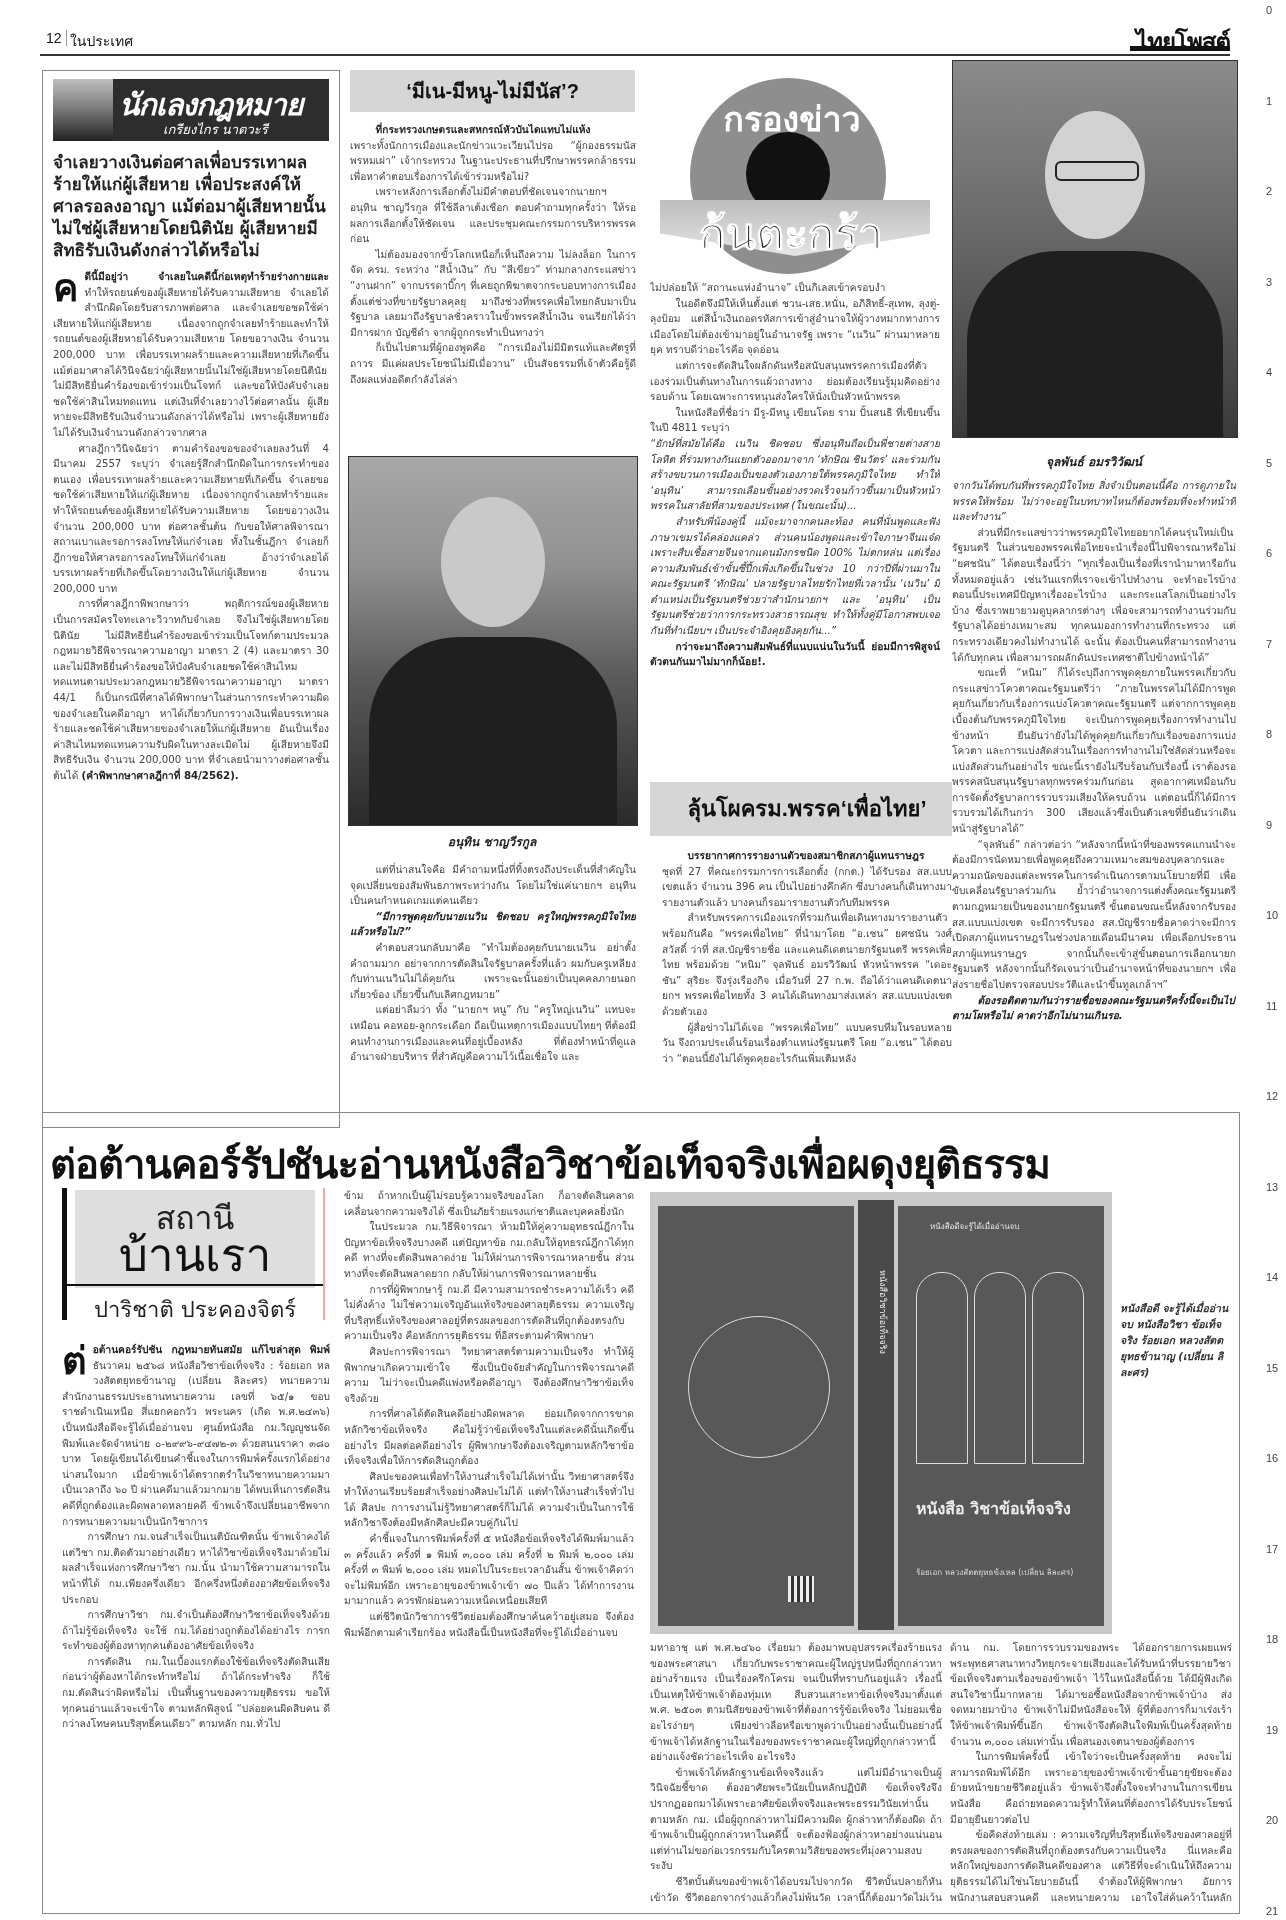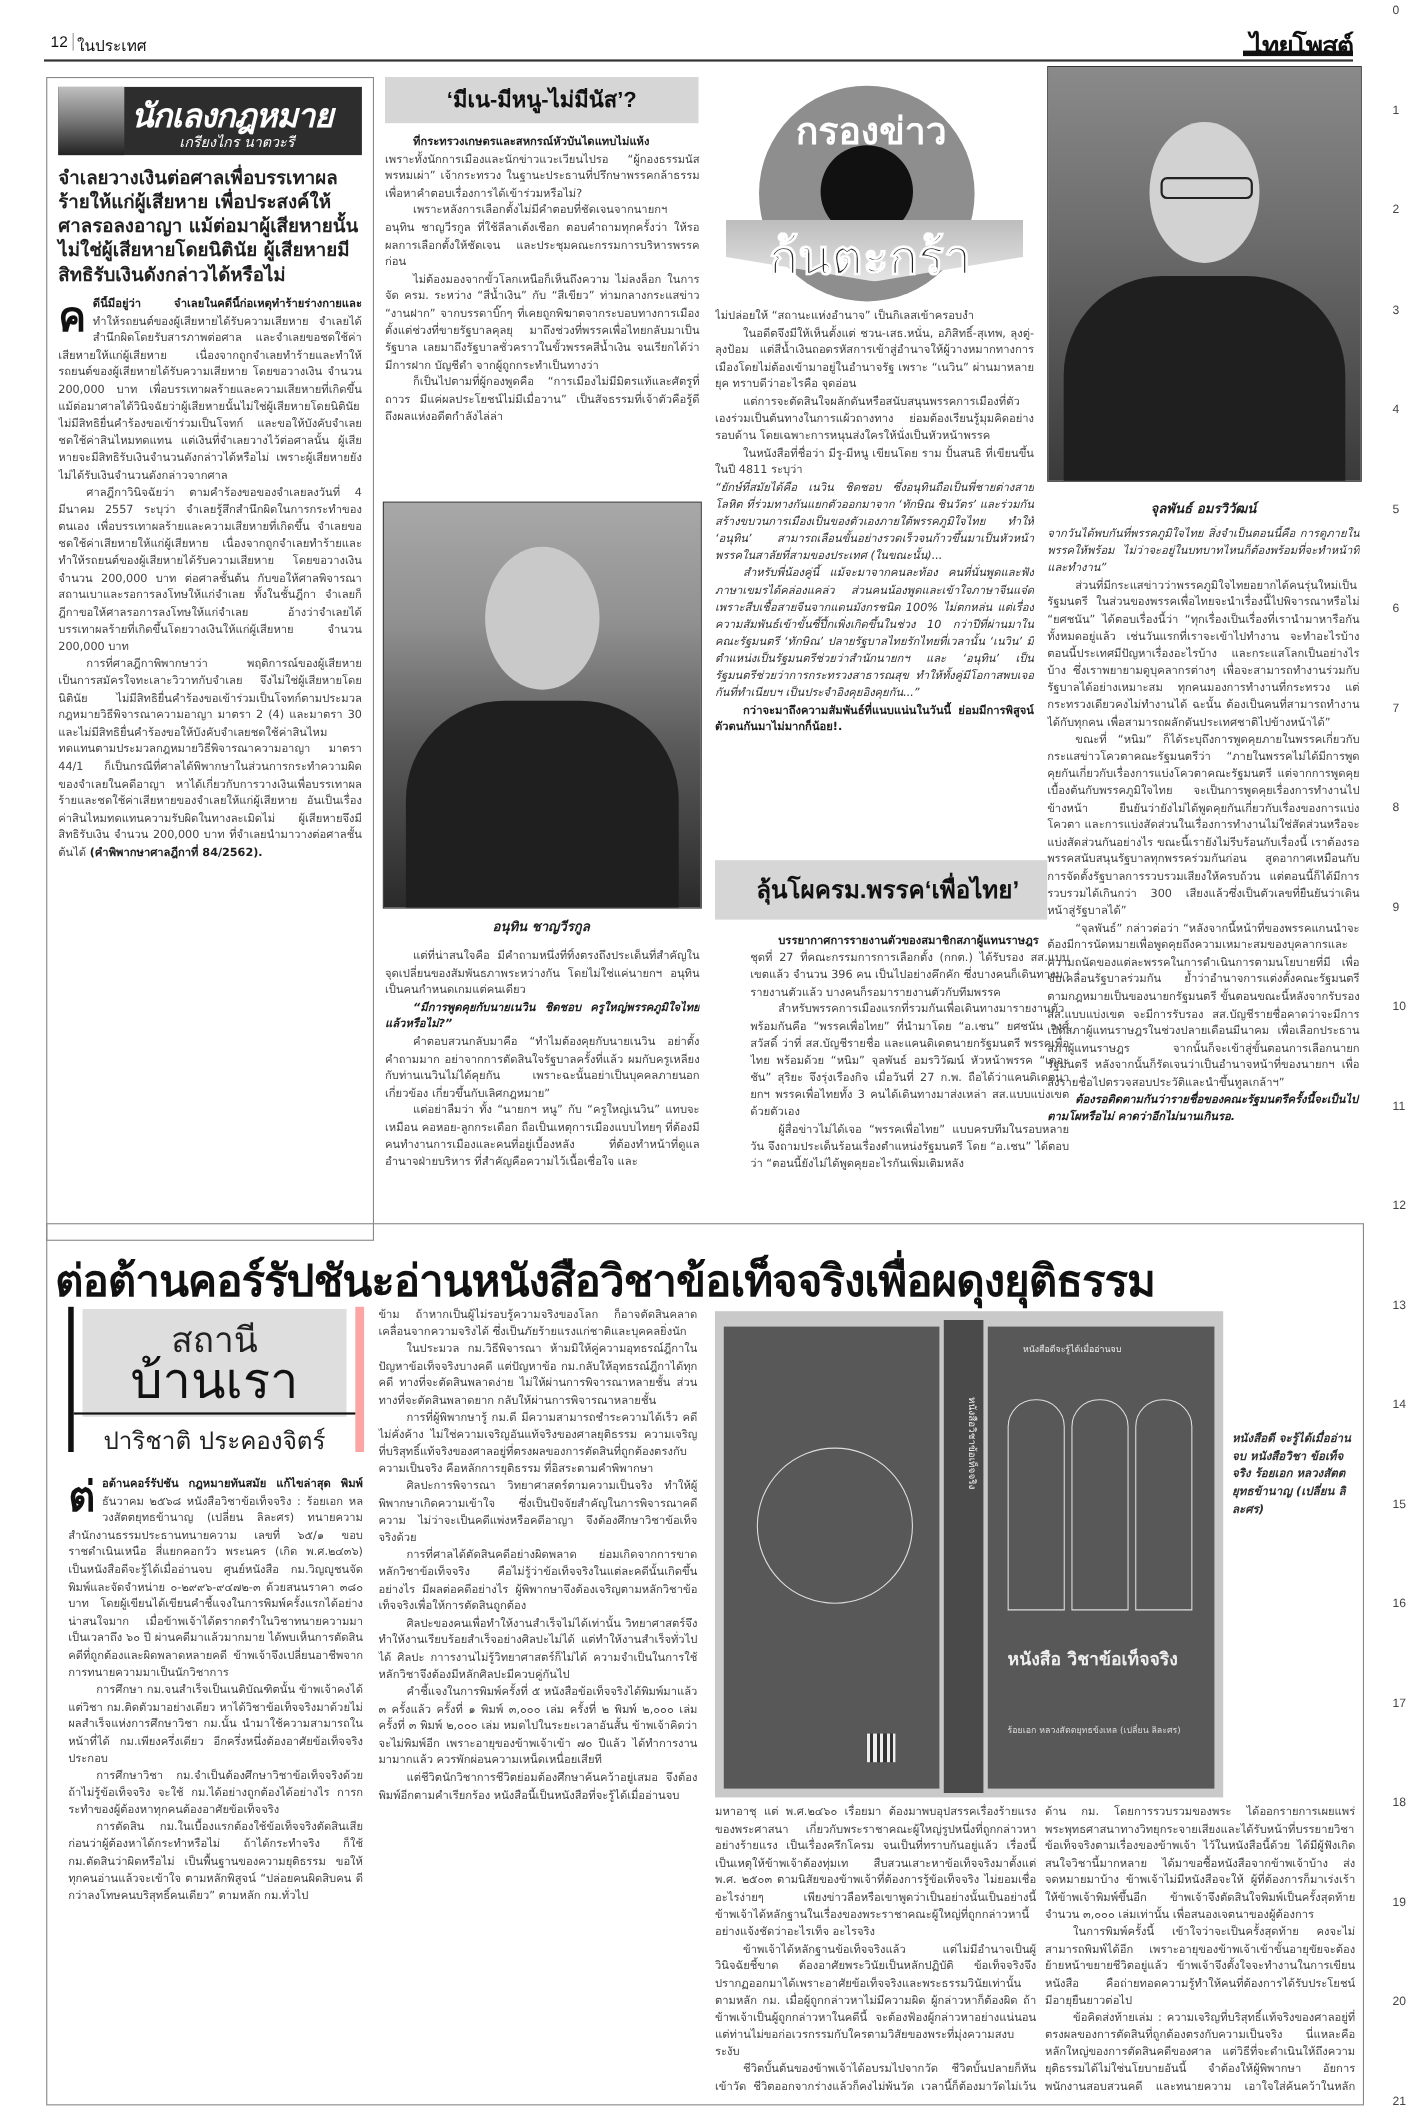--- a/index.html
+++ b/index.html
@@ -110,21 +110,21 @@
   <p>ในอดีตจึงมีให้เห็นตั้งแต่ ชวน-เสธ.หนั่น, อภิสิทธิ์-สุเทพ, ลุงตู่-ลุงป้อม แต่สีน้ำเงินถอดรหัสการเข้าสู่อำนาจให้ผู้วางหมากทางการเมืองโดยไม่ต้องเข้ามาอยู่ในอำนาจรัฐ เพราะ “เนวิน” ผ่านมาหลายยุค ทราบดีว่าอะไรคือ จุดอ่อน</p>
   <p>แต่การจะตัดสินใจผลักดันหรือสนับสนุนพรรคการเมืองที่ตัวเองร่วมเป็นต้นทางในการแผ้วถางทาง ย่อมต้องเรียนรู้มุมคิดอย่างรอบด้าน โดยเฉพาะการหนุนส่งใครให้นั่งเป็นหัวหน้าพรรค</p>
   <p>ในหนังสือที่ชื่อว่า มีรู-มีหนู เขียนโดย ราม ปั้นสนธิ ที่เขียนขึ้นในปี 4811 ระบุว่า</p>
   <p class="noind"><i>“ยักษ์ที่สมัยได้คือ เนวิน ชิดชอบ ซึ่งอนุทินถือเป็นพี่ชายต่างสายโลหิต ที่ร่วมทางกันแยกตัวออกมาจาก ‘ทักษิณ ชินวัตร’ และร่วมกันสร้างขบวนการเมืองเป็นของตัวเองภายใต้พรรคภูมิใจไทย ทำให้ ‘อนุทิน’ สามารถเลือนขั้นอย่างรวดเร็วจนก้าวขึ้นมาเป็นหัวหน้าพรรคในสาลัยที่สามของประเทศ (ในขณะนั้น)...</i></p>
   <p><i>สำหรับพี่น้องคู่นี้ แม้จะมาจากคนละท้อง คนที่นั่นพูดและฟังภาษาเขมรได้คล่องแคล่ว ส่วนคนน้องพูดและเข้าใจภาษาจีนแจ๋ด เพราะสืบเชื้อสายจีนจากแดนมังกรชนิด 100% ไม่ตกหล่น แต่เรื่องความสัมพันธ์เข้าขั้นซี้ปึ้กเพิ่งเกิดขึ้นในช่วง 10 กว่าปีที่ผ่านมาในคณะรัฐมนตรี ‘ทักษิณ’ ปลายรัฐบาลไทยรักไทยที่เวลานั้น ‘เนวิน’ มีตำแหน่งเป็นรัฐมนตรีช่วยว่าสำนักนายกฯ และ ‘อนุทิน’ เป็นรัฐมนตรีช่วยว่าการกระทรวงสาธารณสุข ทำให้ทั้งคู่มีโอกาสพบเจอกันที่ทำเนียบฯ เป็นประจำอิงคุยอิงคุยกัน...”</i></p>
   <p><b>กว่าจะมาถึงความสัมพันธ์ที่แนบแน่นในวันนี้ ย่อมมีการพิสูจน์ตัวตนกันมาไม่มากก็น้อย!.</b></p>
 </div>
 
 <div class="graybar" style="position:absolute;left:650px;top:782px;width:290px;height:54px;line-height:54px;font-size:22px;padding-left:12px;">ลุ้นโผครม.พรรค‘เพื่อไทย’</div>
 
-<div class="txt" style="position:absolute;left:682px;top:848px;width:290px;height:278px;">
+<div class="txt" style="position:absolute;left:662px;top:848px;width:290px;height:278px;">
   <p><b>บรรยากาศการรายงานตัวของสมาชิกสภาผู้แทนราษฎร</b></p>
   <p class="noind">ชุดที่ 27 ที่คณะกรรมการการเลือกตั้ง (กกต.) ได้รับรอง สส.แบบเขตแล้ว จำนวน 396 คน เป็นไปอย่างคึกคัก ซึ่งบางคนก็เดินทางมารายงานตัวแล้ว บางคนก็รอมารายงานตัวกับทีมพรรค</p>
   <p>สำหรับพรรคการเมืองแรกที่รวมกันเพื่อเดินทางมารายงานตัวพร้อมกันคือ “พรรคเพื่อไทย” ที่นำมาโดย “อ.เชน” ยศชนัน วงศ์สวัสดิ์ ว่าที่ สส.บัญชีรายชื่อ และแคนดิเดตนายกรัฐมนตรี พรรคเพื่อไทย พร้อมด้วย “หนิม” จุลพันธ์ อมรวิวัฒน์ หัวหน้าพรรค “เดอะชัน” สุริยะ จึงรุ่งเรืองกิจ เมื่อวันที่ 27 ก.พ. ถือได้ว่าแคนดิเดตนายกฯ พรรคเพื่อไทยทั้ง 3 คนได้เดินทางมาส่งเหล่า สส.แบบแบ่งเขตด้วยตัวเอง</p>
   <p>ผู้สื่อข่าวไม่ได้เจอ “พรรคเพื่อไทย” แบบครบทีมในรอบหลายวัน จึงถามประเด็นร้อนเรื่องตำแหน่งรัฐมนตรี โดย “อ.เชน” ได้ตอบว่า “ตอนนี้ยังไม่ได้พูดคุยอะไรกันเพิ่มเติมหลัง</p>
 </div>
 
 <div class="photo" style="left:952px;top:60px;width:284px;height:376px;background:linear-gradient(180deg,#8a8a8a 0%,#6d6d6d 40%,#3a3a3a 100%);">
   <div style="position:absolute;left:92px;top:50px;width:100px;height:128px;border-radius:50%;background:#d2d2d2;"></div>
   <div style="position:absolute;left:102px;top:100px;width:80px;height:16px;border:2px solid #222;border-radius:6px;"></div>
   <div style="position:absolute;left:14px;top:190px;width:256px;height:200px;border-radius:90px 90px 0 0;background:#1f1f1f;"></div>
@@ -135,21 +135,21 @@
   <p class="noind"><i>จากวันได้พบกันที่พรรคภูมิใจไทย สิ่งจำเป็นตอนนี้คือ การดูภายในพรรคให้พร้อม ไม่ว่าจะอยู่ในบทบาทไหนก็ต้องพร้อมที่จะทำหน้าที่และทำงาน”</i></p>
   <p>ส่วนที่มีกระแสข่าวว่าพรรคภูมิใจไทยอยากได้คนรุ่นใหม่เป็นรัฐมนตรี ในส่วนของพรรคเพื่อไทยจะนำเรื่องนี้ไปพิจารณาหรือไม่ “ยศชนัน” ได้ตอบเรื่องนี้ว่า “ทุกเรื่องเป็นเรื่องที่เรานำมาหารือกันทั้งหมดอยู่แล้ว เช่นวันแรกที่เราจะเข้าไปทำงาน จะทำอะไรบ้าง ตอนนี้ประเทศมีปัญหาเรื่องอะไรบ้าง และกระแสโลกเป็นอย่างไรบ้าง ซึ่งเราพยายามดูบุคลากรต่างๆ เพื่อจะสามารถทำงานร่วมกับรัฐบาลได้อย่างเหมาะสม ทุกคนมองการทำงานที่กระทรวง แต่กระทรวงเดียวคงไม่ทำงานได้ ฉะนั้น ต้องเป็นคนที่สามารถทำงานได้กับทุกคน เพื่อสามารถผลักดันประเทศชาติไปข้างหน้าได้”</p>
   <p>ขณะที่ “หนิม” ก็ได้ระบุถึงการพูดคุยภายในพรรคเกี่ยวกับกระแสข่าวโควตาคณะรัฐมนตรีว่า “ภายในพรรคไม่ได้มีการพูดคุยกันเกี่ยวกับเรื่องการแบ่งโควตาคณะรัฐมนตรี แต่จากการพูดคุยเบื้องต้นกับพรรคภูมิใจไทย จะเป็นการพูดคุยเรื่องการทำงานไปข้างหน้า ยืนยันว่ายังไม่ได้พูดคุยกันเกี่ยวกับเรื่องของการแบ่งโควตา และการแบ่งสัดส่วนในเรื่องการทำงานไม่ใช่สัดส่วนหรือจะแบ่งสัดส่วนกันอย่างไร ขณะนี้เรายังไม่รีบร้อนกับเรื่องนี้ เราต้องรอพรรคสนับสนุนรัฐบาลทุกพรรคร่วมกันก่อน สูดอากาศเหมือนกับการจัดตั้งรัฐบาลการรวบรวมเสียงให้ครบถ้วน แต่ตอนนี้ก็ได้มีการรวบรวมได้เกินกว่า 300 เสียงแล้วซึ่งเป็นตัวเลขที่ยืนยันว่าเดินหน้าสู่รัฐบาลได้”</p>
   <p>“จุลพันธ์” กล่าวต่อว่า “หลังจากนี้หน้าที่ของพรรคแกนนำจะต้องมีการนัดหมายเพื่อพูดคุยถึงความเหมาะสมของบุคลากรและความถนัดของแต่ละพรรคในการดำเนินการตามนโยบายที่มี เพื่อขับเคลื่อนรัฐบาลร่วมกัน ย้ำว่าอำนาจการแต่งตั้งคณะรัฐมนตรีตามกฎหมายเป็นของนายกรัฐมนตรี ขั้นตอนขณะนี้หลังจากรับรอง สส.แบบแบ่งเขต จะมีการรับรอง สส.บัญชีรายชื่อคาดว่าจะมีการเปิดสภาผู้แทนราษฎรในช่วงปลายเดือนมีนาคม เพื่อเลือกประธานสภาผู้แทนราษฎร จากนั้นก็จะเข้าสู่ขั้นตอนการเลือกนายกรัฐมนตรี หลังจากนั้นก็รัดเจนว่าเป็นอำนาจหน้าที่ของนายกฯ เพื่อส่งรายชื่อไปตรวจสอบประวัติและนำขึ้นทูลเกล้าฯ”</p>
   <p><i><b>ต้องรอติดตามกันว่ารายชื่อของคณะรัฐมนตรีครั้งนี้จะเป็นไปตามโผหรือไม่ คาดว่าอีกไม่นานเกินรอ.</b></i></p>
 </div>
 
 <div class="box" style="left:42px;top:1112px;width:1196px;height:800px;"></div>
 <div class="bigheadline">ต่อต้านคอร์รัปชันะอ่านหนังสือวิชาข้อเท็จจริงเพื่อผดุงยุติธรรม</div>
 
-<div style="position:absolute;left:62px;top:1188px;width:256px;height:132px;border-left:5px solid #111;border-right:8px solid #fca5a5;">
+<div style="position:absolute;left:62px;top:1188px;width:256px;height:132px;border-left:5px solid #111;border-right:2px solid #fca5a5;">
   <div style="position:absolute;left:8px;top:2px;width:240px;height:98px;background:#dedede;"></div>
   <div style="position:absolute;left:0;top:4px;width:256px;text-align:center;font-size:32px;color:#222;font-family:'DejaVu Serif',serif;">สถานี</div>
   <div style="position:absolute;left:0;top:38px;width:256px;text-align:center;font-size:46px;color:#111;font-family:'DejaVu Serif',serif;border-bottom:2px solid #111;line-height:58px;">บ้านเรา</div>
   <div style="position:absolute;left:0;top:104px;width:256px;text-align:center;font-size:22px;color:#222;font-family:'DejaVu Serif',serif;">ปาริชาติ ประคองจิตร์</div>
 </div>
 
 <div class="txt" style="position:absolute;left:62px;top:1342px;width:268px;height:560px;">
   <p class="noind"><span class="dropcap">ต่</span><b>อต้านคอร์รัปชัน กฎหมายทันสมัย แก้ไขล่าสุด พิมพ์</b> <span>ธันวาคม ๒๕๖๘ หนังสือวิชาข้อเท็จจริง : ร้อยเอก หลวงสัตตยุทธข้านาญ (เปลี่ยน ลิละศร) ทนายความสำนักงานธรรมประธานทนายความ เลขที่ ๖๕/๑ ขอบราชดำเนินเหนือ สี่แยกคอกวัว พระนคร (เกิด พ.ศ.๒๔๓๖) เป็นหนังสือดีจะรู้ได้เมื่ออ่านจบ ศูนย์หนังสือ กม.วิญญูชนจัดพิมพ์และจัดจำหน่าย ๐-๒๙๙๖-๙๔๗๒-๓ ด้วยสนนราคา ๓๘๐ บาท โดยผู้เขียนได้เขียนคำชี้แจงในการพิมพ์ครั้งแรกได้อย่างน่าสนใจมาก เมื่อข้าพเจ้าได้ตรากตรำในวิชาทนายความมาเป็นเวลาถึง ๖๐ ปี ผ่านคดีมาแล้วมากมาย ได้พบเห็นการตัดสินคดีที่ถูกต้องและผิดพลาดหลายคดี ข้าพเจ้าจึงเปลี่ยนอาชีพจากการทนายความมาเป็นนักวิชาการ</span></p>
   <p>การศึกษา กม.จนสำเร็จเป็นเนติบัณฑิตนั้น ข้าพเจ้าคงได้แต่วิชา กม.ติดตัวมาอย่างเดียว หาได้วิชาข้อเท็จจริงมาด้วยไม่ ผลสำเร็จแห่งการศึกษาวิชา กม.นั้น นำมาใช้ความสามารถในหน้าที่ได้ กม.เพียงครึ่งเดียว อีกครึ่งหนึ่งต้องอาศัยข้อเท็จจริงประกอบ</p>
   <p>การศึกษาวิชา กม.จำเป็นต้องศึกษาวิชาข้อเท็จจริงด้วย ถ้าไม่รู้ข้อเท็จจริง จะใช้ กม.ได้อย่างถูกต้องได้อย่างไร การกระทำของผู้ต้องหาทุกคนต้องอาศัยข้อเท็จจริง</p>

